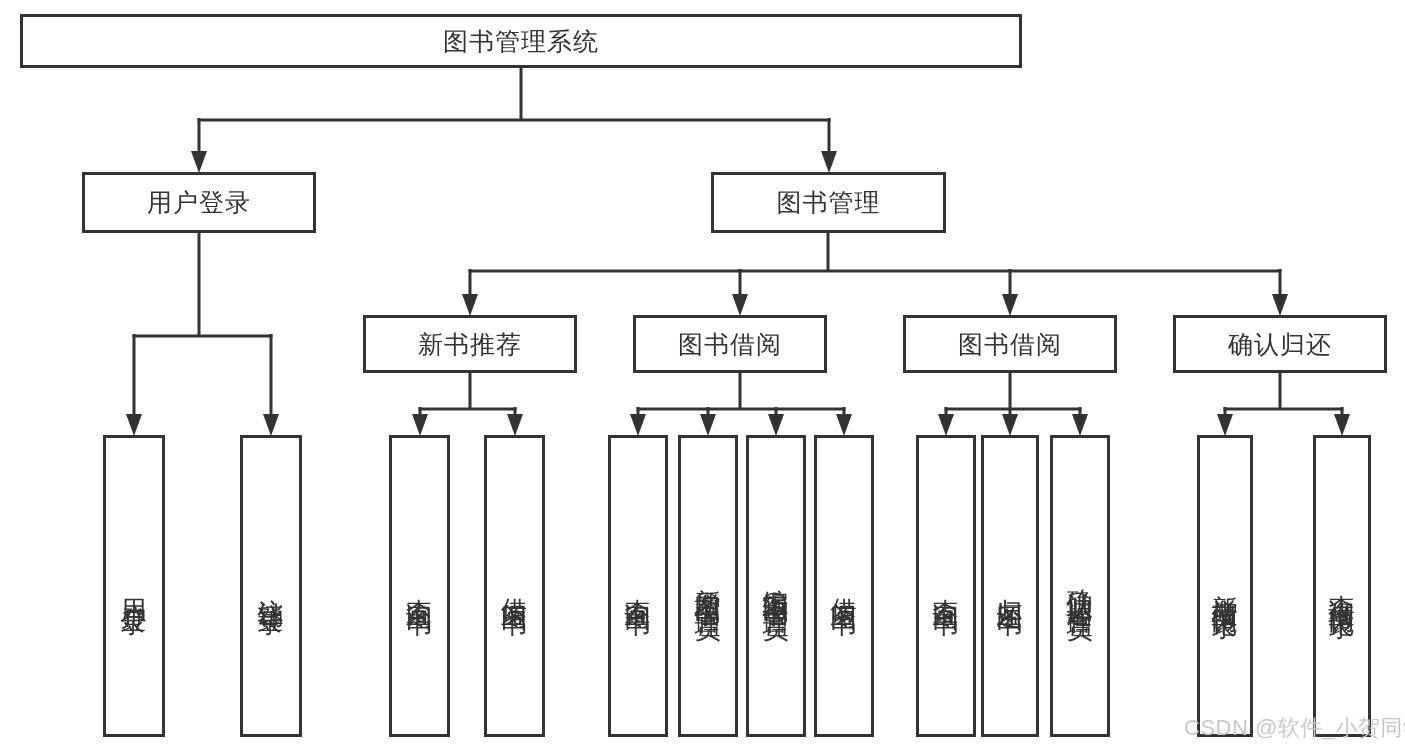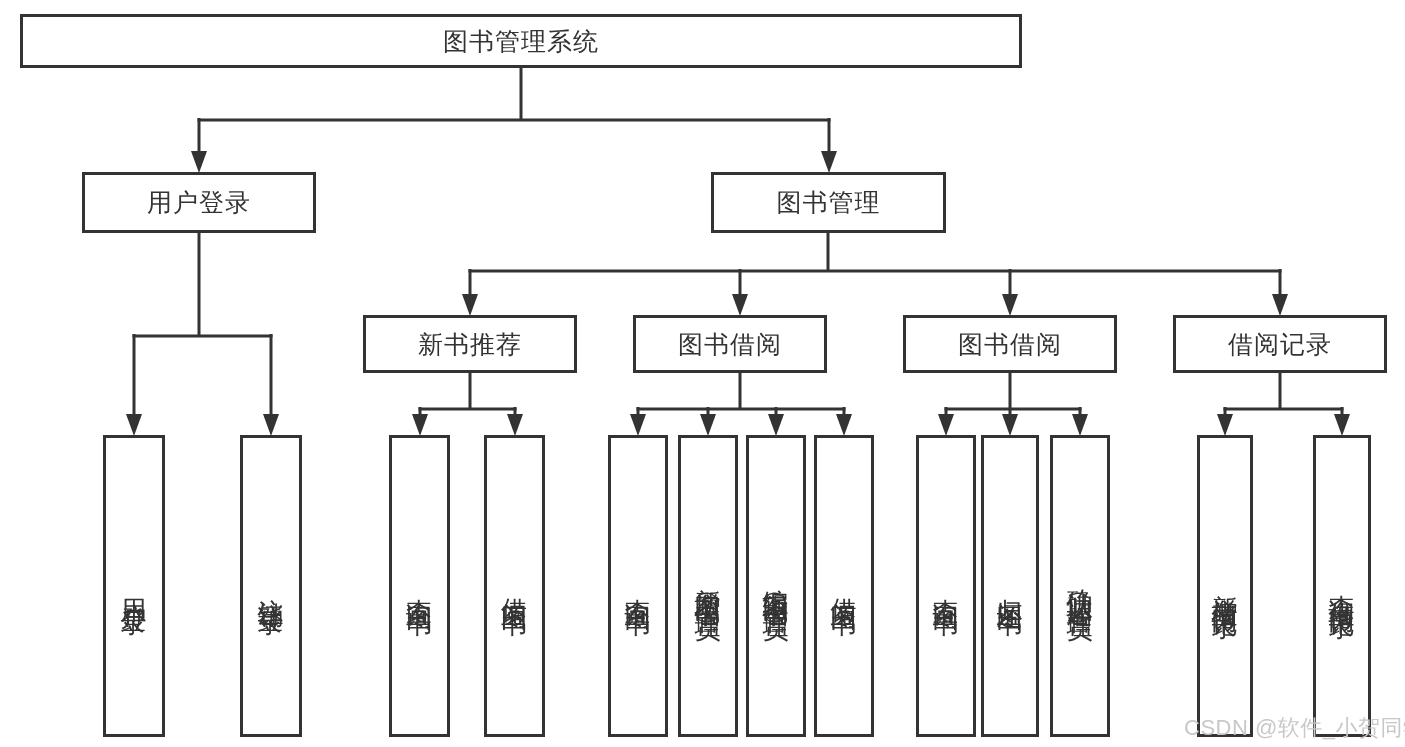--- a/index.html
+++ b/index.html
@@ -141,21 +141,21 @@
   <div class="box hbox" style="left:711px;top:172px;width:235px;height:61px">
     <span>图书管理</span>
   </div>
   <div class="box hbox" style="left:633px;top:315px;width:194px;height:58px">
     <span>图书借阅</span>
   </div>
   <div class="box hbox" style="left:903px;top:315px;width:214px;height:58px">
     <span>图书借阅</span>
   </div>
   <div class="box hbox" style="left:1173px;top:315px;width:214px;height:58px">
-    <span>借阅记录</span>
+    <span>确认归还</span>
   </div>
 
   <div class="box vbox" style="left:103px;top:435px;width:62px;height:302px">
     <span class="vtext">用户登录</span>
   </div>
   <div class="box vbox" style="left:240px;top:435px;width:62px;height:302px">
     <span class="vtext">注销登录</span>
   </div>
 
   <div class="box vbox" style="left:389px;top:435px;width:61px;height:302px">

